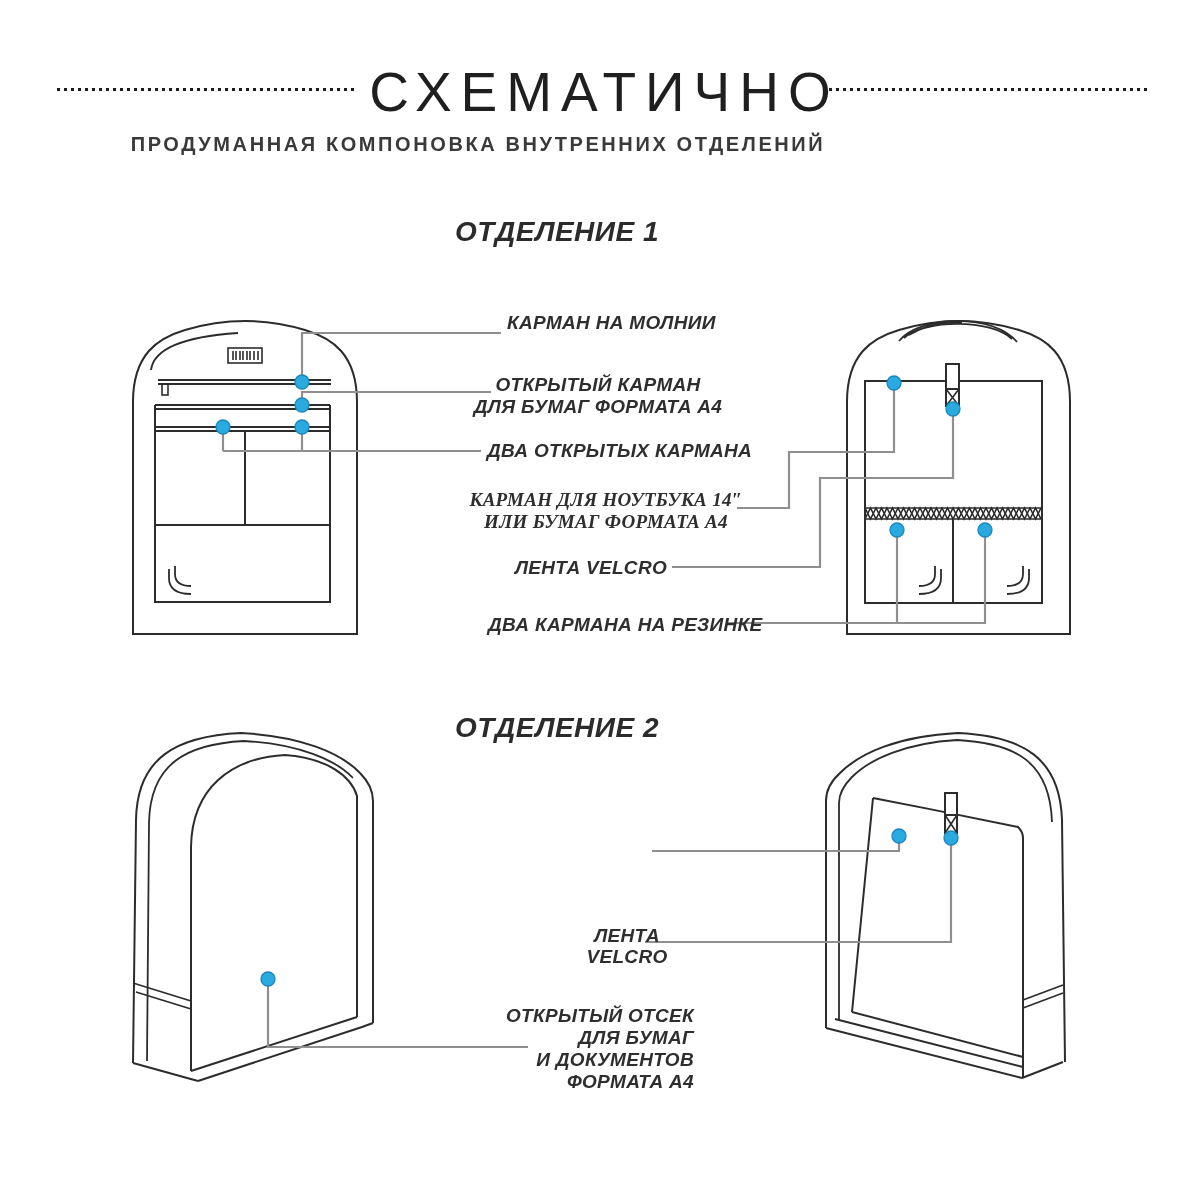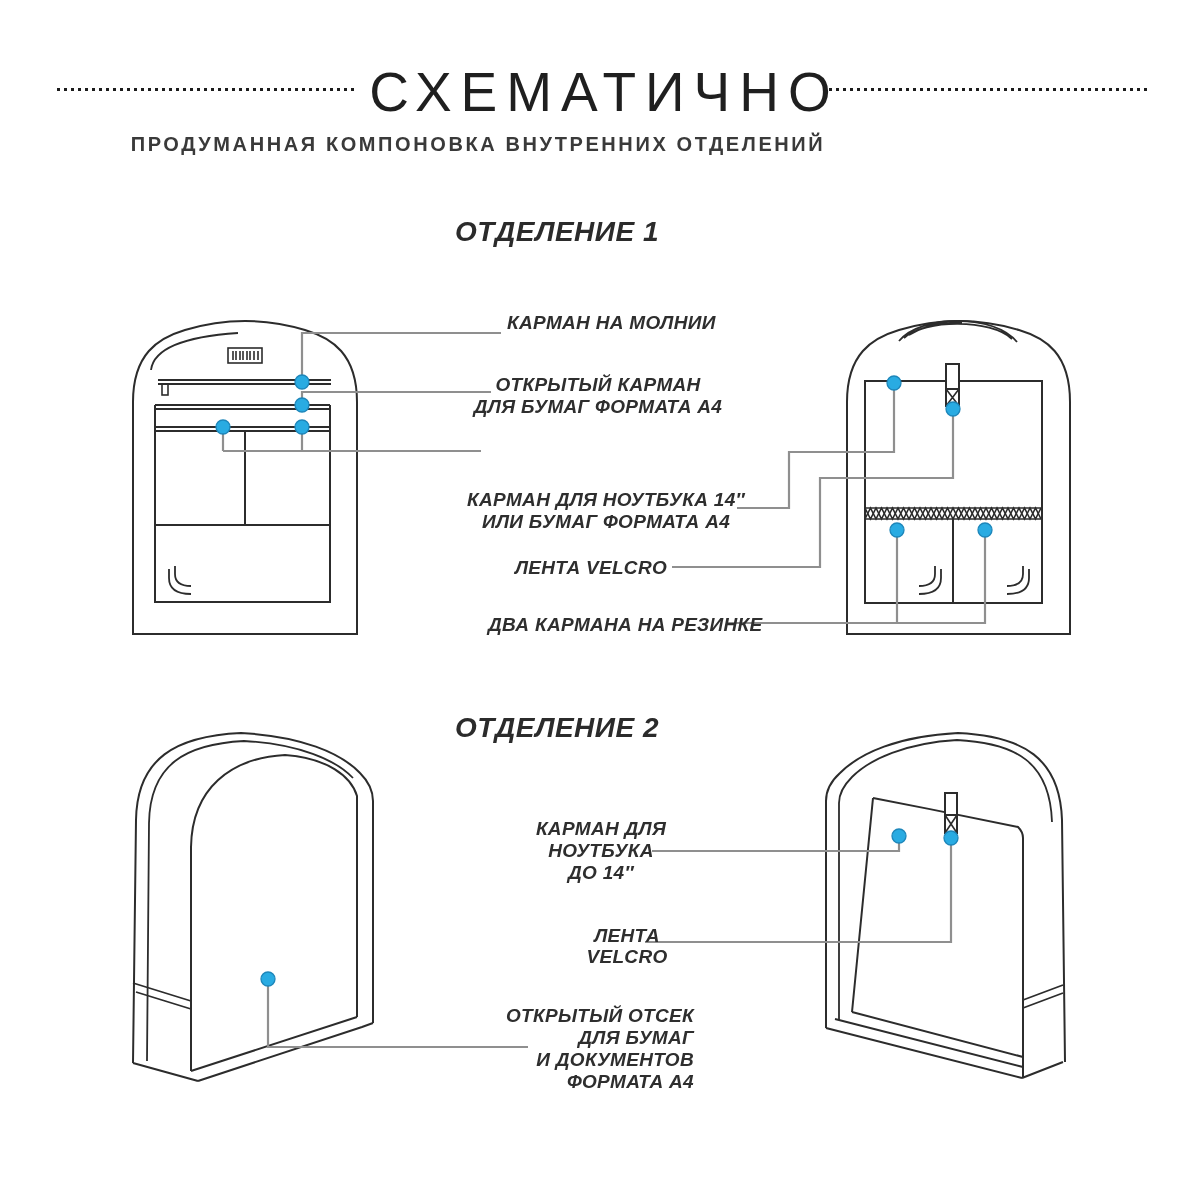--- a/index.html
+++ b/index.html
@@ -118,35 +118,31 @@
     </g>
   </svg>
 
   <div class="lbl" style="left:507px;top:312px;">КАРМАН НА МОЛНИИ</div>
 
   <div class="lbl center" style="left:598px;top:374px;">
     <div>ОТКРЫТЫЙ КАРМАН</div>
     <div>ДЛЯ БУМАГ ФОРМАТА А4</div>
   </div>
 
+  <div class="lbl" style="left:487px;top:440px;">ДВА ОТКРЫТЫХ КАРМАНА</div>
 
-  <div class="lbl center" style="left:606px;top:489px;">
+  <div class="lbl center" style="left:606px;top:489px;font-family:Liberation Serif, serif;">
     <div>КАРМАН ДЛЯ НОУТБУКА 14″</div>
     <div>ИЛИ БУМАГ ФОРМАТА А4</div>
   </div>
 
   <div class="lbl rightal" style="right:533px;top:557px;">ЛЕНТА VELCRO</div>
 
   <div class="lbl" style="left:488px;top:614px;">ДВА КАРМАНА НА РЕЗИНКЕ</div>
 
-  <div class="lbl center" style="left:601px;top:818px;">
-    <div>КАРМАН ДЛЯ</div>
-    <div>НОУТБУКА</div>
-    <div>ДО 14″</div>
-  </div>
 
   <div class="lbl center lh21" style="left:602px;top:925px;margin-left:25px;">
     <div>ЛЕНТА</div>
     <div>VELCRO</div>
   </div>
 
   <div class="lbl center" style="left:600px;top:1005px;text-align:right;">
     <div>ОТКРЫТЫЙ ОТСЕК</div>
     <div>ДЛЯ БУМАГ</div>
     <div>И ДОКУМЕНТОВ</div>

